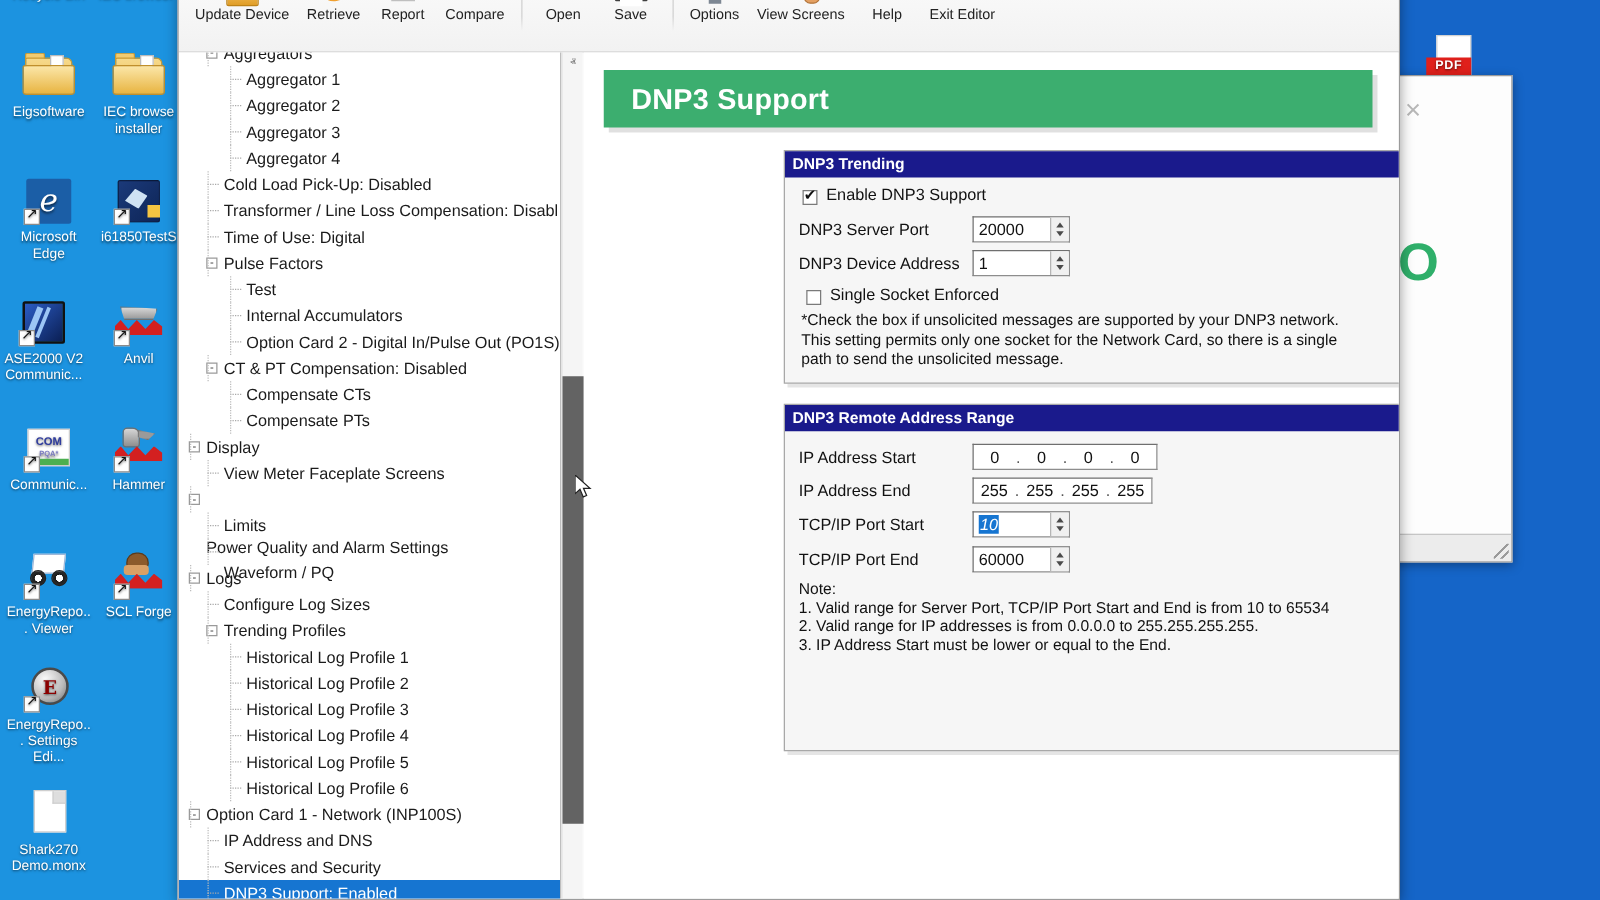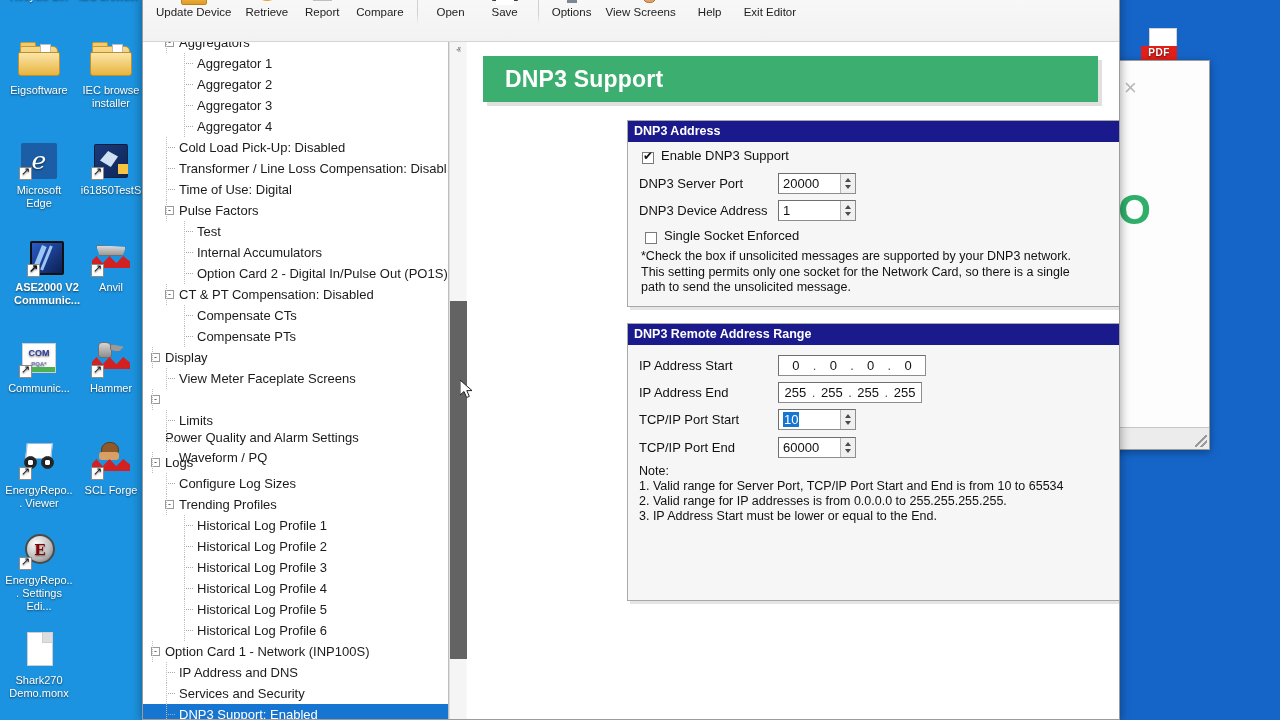--- a/index.html
+++ b/index.html
@@ -317,21 +317,21 @@
   .spin .btns {
     position:absolute; right:0; top:0; width:15px; height:100%;
     background:#F0F0F0; border-left:1px solid #b5b5b5;
   }
   .spin .btns:before, .spin .btns:after {
     content:""; position:absolute; left:4px; width:0; height:0;
     border-left:3px solid transparent; border-right:3px solid transparent;
   }
   .spin .btns:before { top:4px; border-bottom:4px solid #4a4a4a; }
   .spin .btns:after  { bottom:4px; border-top:4px solid #4a4a4a; }
-  .sel-text { background:#1675D1; color:#fff; padding:0 1px; }
+  .sel-text { background:#1675D1; color:#fff; padding:0 1px;font-style:italic; }
 
   .ipbox {
     position:absolute; height:21px; background:#fff;
     border:1px solid #8d8d8d; border-top-color:#6f6f6f; border-left-color:#6f6f6f;
     font-size:13px; color:#111; line-height:19px;
     display:flex; align-items:center;
   }
   .ipbox .oct { width:25%; text-align:center; }
   .ipbox .dot { color:#555; }
 
@@ -390,21 +390,21 @@
   <div class="icon-cell" style="left:76px; top:140px;">
     <div class="icon-art">
       <div class="sq-icon" style="background:linear-gradient(135deg,#1B3A7A,#0E2557);"></div>
       <div style="position:absolute;left:12px;top:11px;width:18px;height:16px;background:#CFE2F3;clip-path:polygon(0 60%,45% 0,100% 35%,60% 100%);"></div>
       <div style="position:absolute;right:6px;bottom:8px;width:10px;height:10px;background:#F5C542;"></div>
       <div class="shortcut-arrow"></div>
     </div>
     <span class="icon-label">i61850TestS</span>
   </div>
 
-  <div class="icon-cell" style="left:12px; top:237px;font-weight:bold;">
+  <div class="icon-cell" style="left:0; top:237px;">
     <div class="icon-art">
       <div class="sq-icon" style="background:linear-gradient(135deg,#2B5CC4,#0B1F54);border:2px solid #111;"></div>
       <div style="position:absolute;left:13px;top:8px;width:5px;height:26px;background:#9CC6F5;transform:rotate(22deg);"></div>
       <div style="position:absolute;left:21px;top:8px;width:3px;height:26px;background:#9CC6F5;transform:rotate(22deg);"></div>
       <div class="shortcut-arrow"></div>
     </div>
     <span class="icon-label">ASE2000 V2 Communic...</span>
   </div>
   <div class="icon-cell" style="left:76px; top:237px;">
     <div class="icon-art">
@@ -745,21 +745,21 @@
   <div id="vscroll">
     <div class="arrow-up">ⱏ</div>
     <div class="thumb"></div>
   </div>
 
   <div id="content">
 
     <div id="page-banner">DNP3 Support</div>
 
     <div class="gbox" id="box-address">
-      <div class="gbox-title">DNP3 Address</div>
+      <div class="gbox-title">DNP3 Trending</div>
 
       <div class="cb checked" style="left:14px; top:31px;"></div>
       <div class="lbl-t" style="left:33px; top:27px;">Enable DNP3 Support</div>
 
       <div class="lbl-t" style="left:11px; top:55px;">DNP3 Server Port</div>
       <div class="spin" style="left:150px; top:52px; width:78px;">
         <span>20000</span>
         <div class="btns"></div>
       </div>
 

